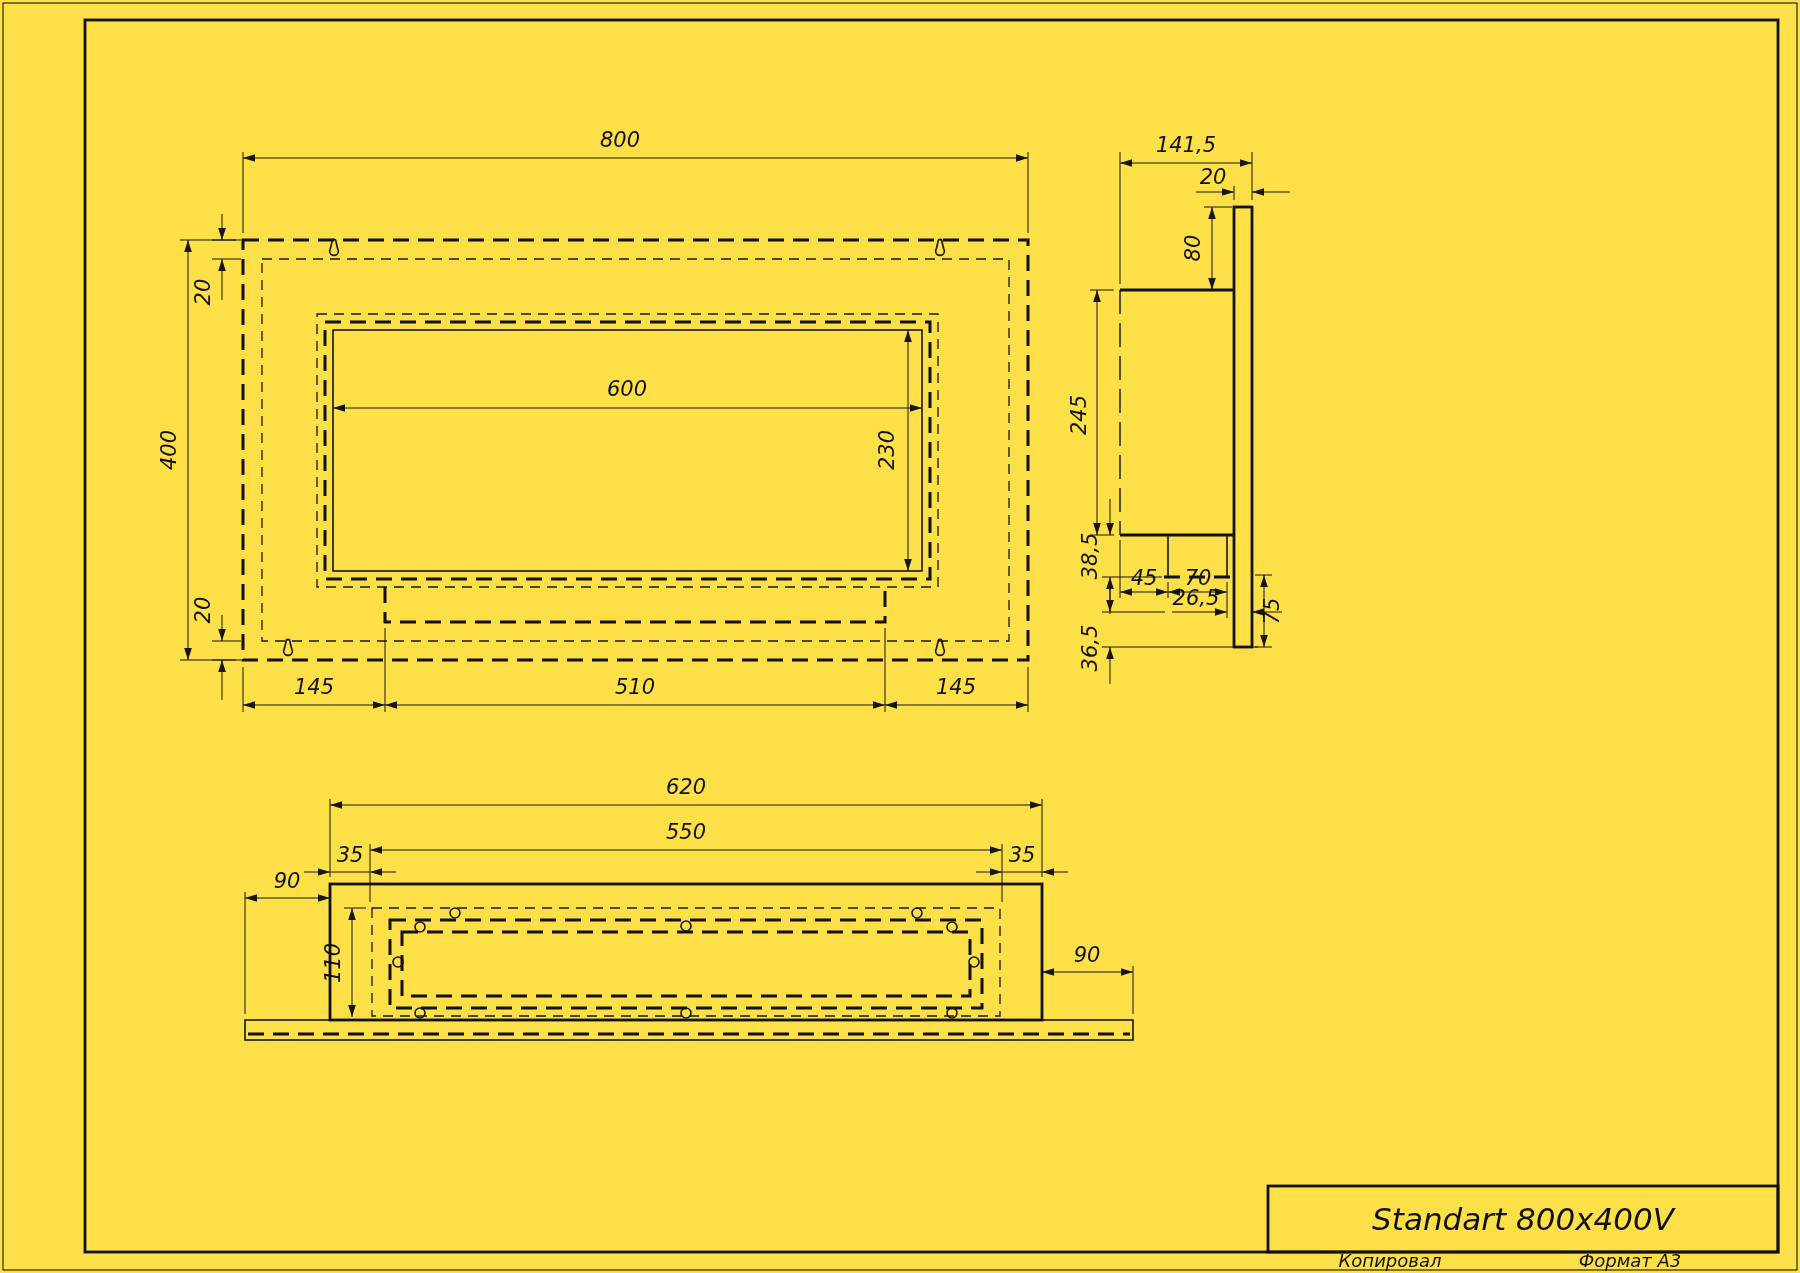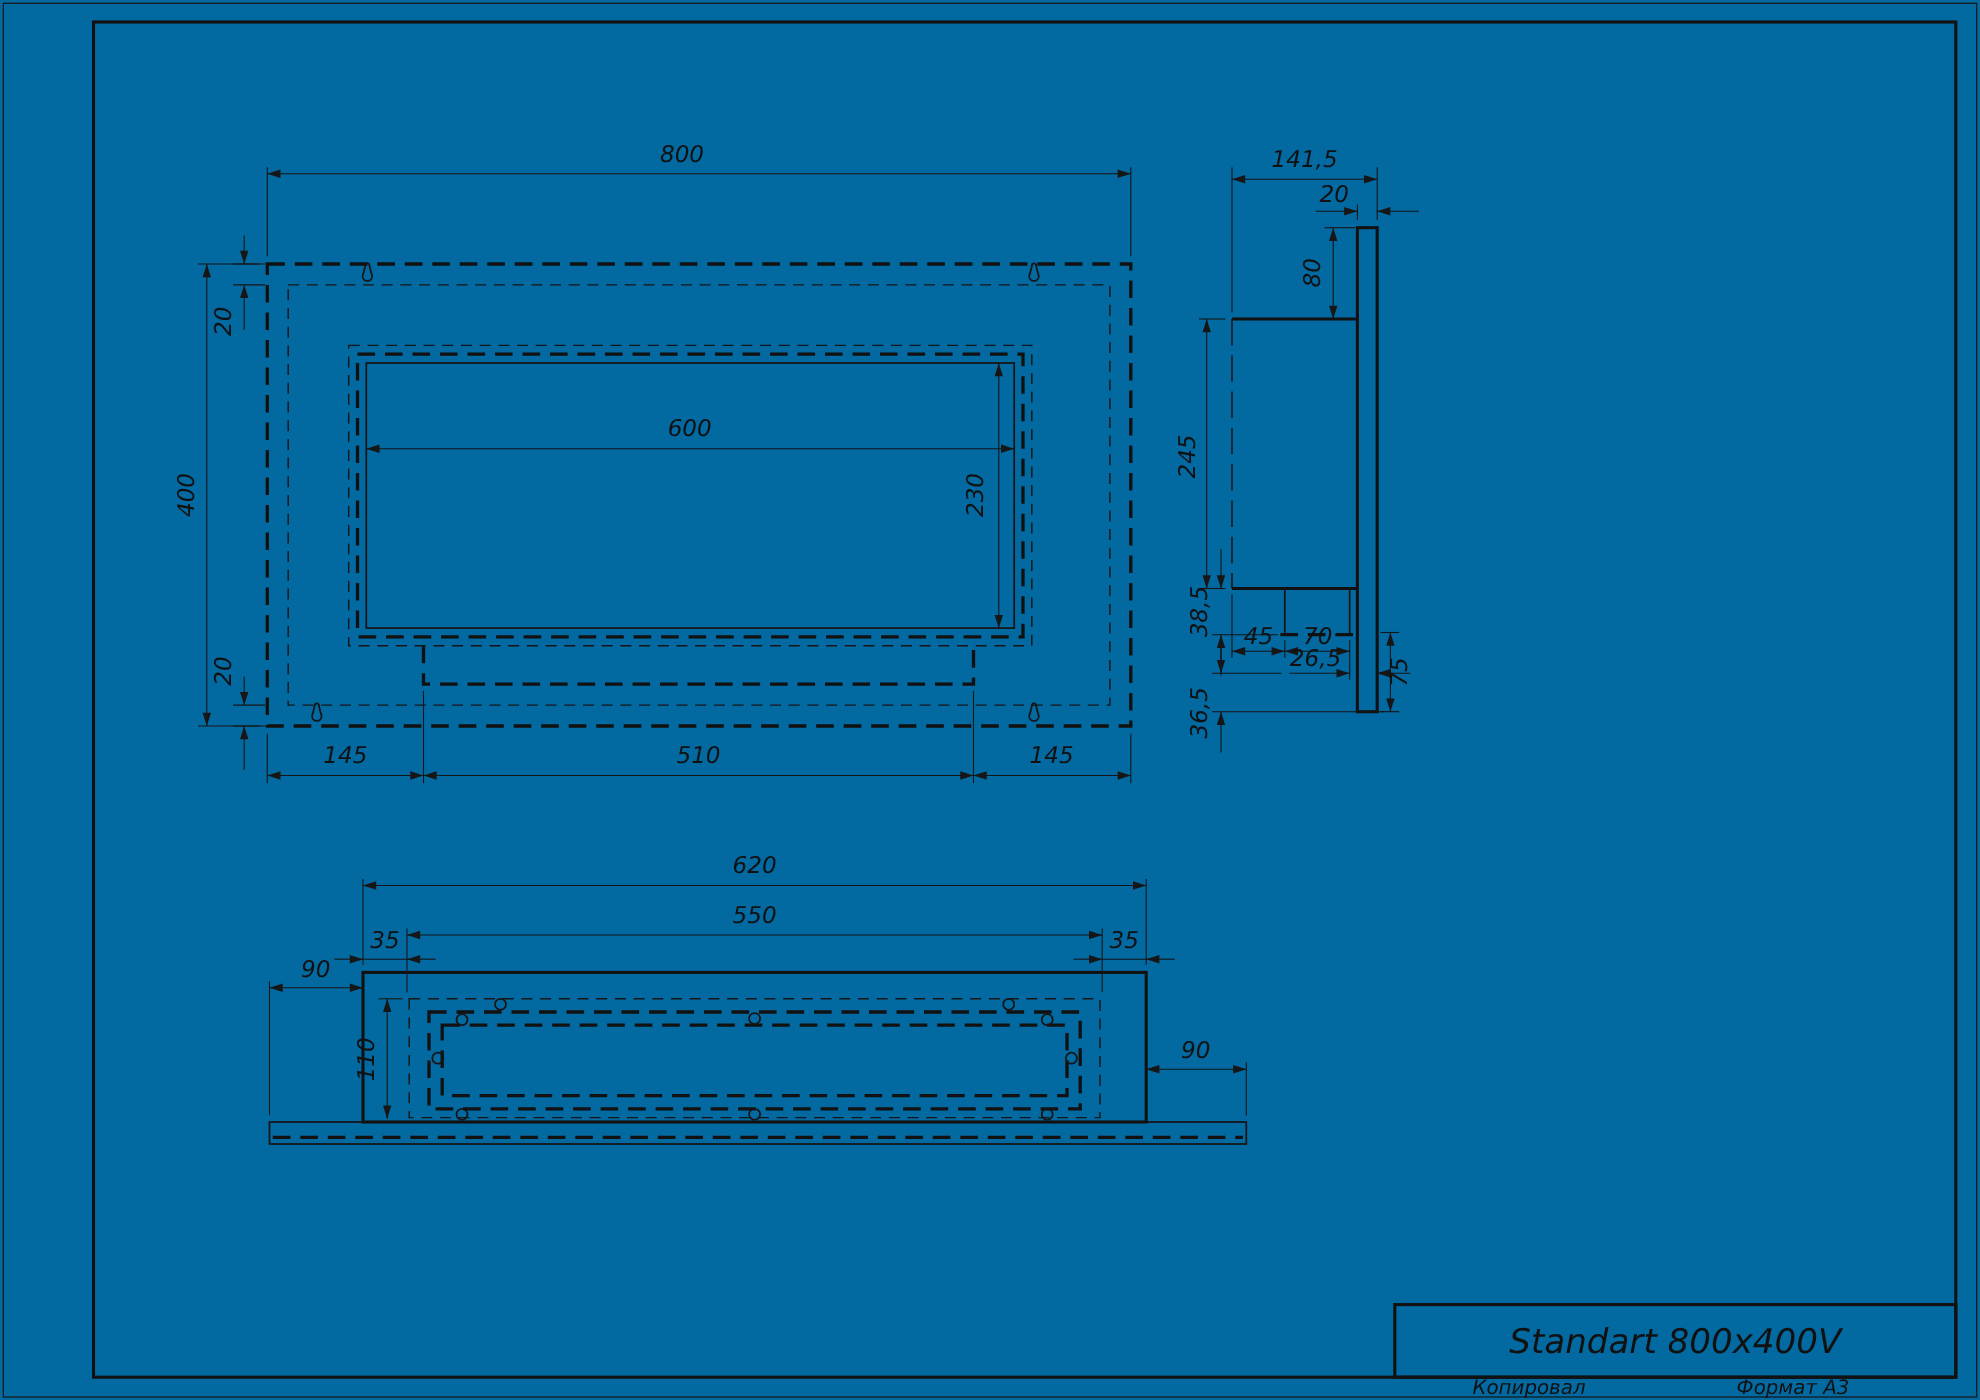--- a/index.html
+++ b/index.html
@@ -1,16 +1,16 @@
 <!DOCTYPE html>
 <html><head>
 <meta charset="utf-8">
 <style>
   html,body{margin:0;padding:0;background:#e8e8e8;}
-  .sheet{position:relative;width:1800px;height:1273px;background:#0369a1;margin:0 auto;
+  .sheet{position:relative;width:1800px;height:1273px;background:#fde047;margin:0 auto;
          font-family:"DejaVu Sans",sans-serif;}
   svg{position:absolute;left:0;top:0;}
   
   .thin   {stroke:#161616;stroke-width:1.1;fill:none;}
   .thin2  {stroke:#161616;stroke-width:1.6;fill:none;}
   .thick  {stroke:#111;stroke-width:2.8;fill:none;}
   .thickdash{stroke:#111;stroke-width:3;fill:none;stroke-dasharray:16 9;}
   .thindash {stroke:#161616;stroke-width:1.3;fill:none;stroke-dasharray:10 7;}
   .longdash {stroke:#161616;stroke-width:1.4;fill:none;stroke-dasharray:24 9;}
   .dimline{stroke:#161616;stroke-width:1;fill:none;}

